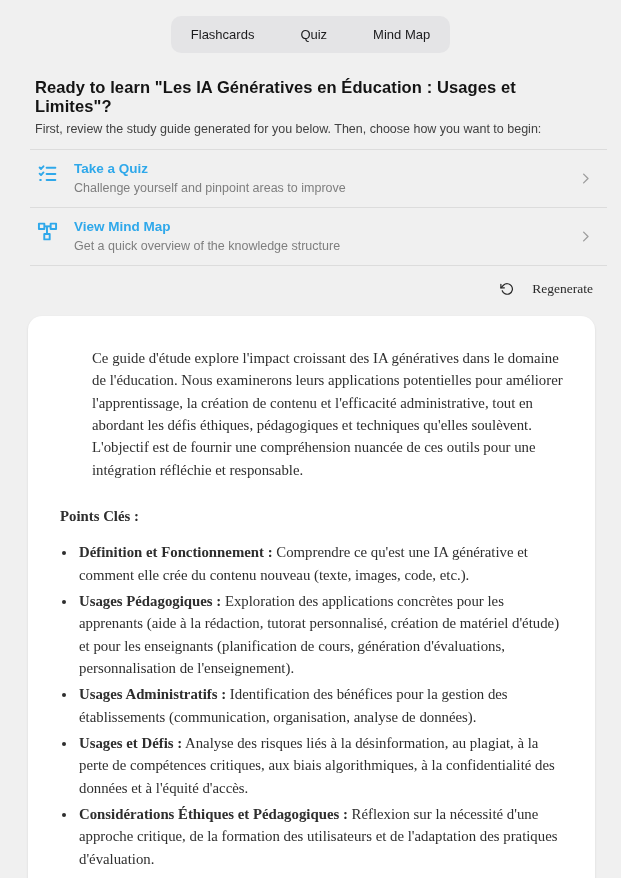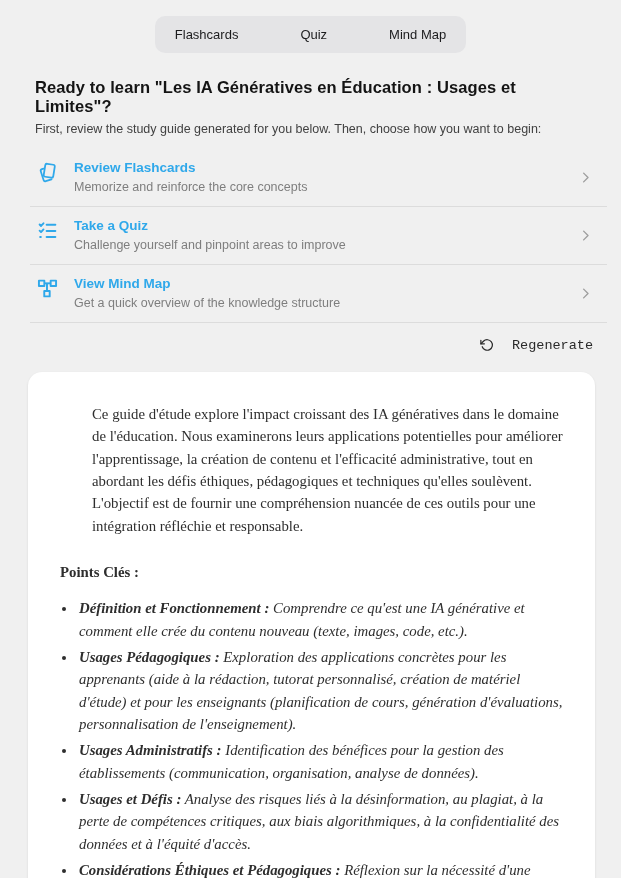--- a/index.html
+++ b/index.html
@@ -13,21 +13,21 @@
 
   
   .tabbar {
     margin: 16px auto 0;
     width: max-content;
     background: #e4e4e6;
     border-radius: 10px;
     height: 37px;
     display: flex;
     align-items: center;
-    gap: 58px;
+    gap: 42px;
     padding: 0 18px;
   }
   .tab {
     border: none; background: transparent; cursor: pointer;
     font-family: "Liberation Sans", sans-serif;
     font-size: 13px; font-weight: 500; color: #1c1c1e;
     padding: 6px 2px;
   }
 
   
@@ -50,77 +50,60 @@
   .opt-icon { width: 22px; height: 22px; margin: 1px 16px 0 6px; flex: none; display: flex; align-items: center; justify-content: center; }
   .opt-text { flex: 1; }
   .opt-title { font-size: 13.5px; font-weight: 700; color: #2fa8ea; }
   .opt-desc { font-size: 12.5px; color: #7e7e7e; margin-top: 5px; }
   .chevron { flex: none; align-self: center; margin-right: 14px; display: flex; }
   .divider { height: 1px; background: #dcdcdc; }
 
   
   .regen-row { display: flex; justify-content: flex-end; margin: 11px 26px 0 0; }
   .regen {
-    display: flex; align-items: flex-start; gap: 18px;
+    display: flex; align-items: center; gap: 18px;
     border: none; background: transparent; cursor: pointer;
-    font-family: Liberation Mono, monospace;
+    font-family: Liberation Serif, serif;
     font-size: 13.5px; font-weight: 500; color: #2a2a2a;
     padding: 4px 2px;
   }
 
   
   .card {
     margin: 15px 26px 0 28px;
     background: #ffffff;
     border-radius: 14px;
     box-shadow: 0 1px 3px rgba(0,0,0,0.07), 0 1px 2px rgba(0,0,0,0.04);
     padding: 31px 28px 40px 32px;
     min-height: 600px;
     font-family: "Liberation Serif", serif;
     font-size: 14.8px; line-height: 1.51; color: #2e2e2e;
   }
   .guide-intro { max-width: 508px; margin-left: 32px; }
   .points-heading { font-weight: 700; margin-top: 24px; }
   .card ul { margin-top: 14px; padding-left: 17px; max-width: 506px; list-style-type: disc; }
-  .card li { margin-bottom: 4px; padding-left: 2px; font-style: italic; }
+  .card li { margin-bottom: 4px; padding-left: 2px; }
   .bullet-term { font-weight: 700; }
 </style>
 </head>
 <body>
 
 <div class="page">
 
   <div class="tabbar">
     <button class="tab">Flashcards</button>
     <button class="tab">Quiz</button>
     <button class="tab">Mind Map</button>
   </div>
 
   <h1 class="title">Ready to learn "Les IA Génératives en Éducation : Usages et Limites"?</h1>
   <p class="subtitle">First, review the study guide generated for you below. Then, choose how you want to begin:</p>
 
   <div class="options">
 
-    <div class="option">
-      <span class="opt-icon">
-        <svg width="21" height="21" viewBox="0 0 24 24" fill="none" stroke="#2fa8ea" stroke-width="2" stroke-linejoin="round" stroke-linecap="round">
-          <rect x="8.5" y="2.5" width="11" height="15" rx="2" transform="rotate(9 14 10)"></rect>
-          <path d="M7.5 7.5 L5.6 8.1 a2 2 0 0 0 -1.3 2.5 l3.2 10 a2 2 0 0 0 2.5 1.3 l6.6 -2.1"></path>
-        </svg>
-      </span>
-      <div class="opt-text">
-        <div class="opt-title">Review Flashcards</div>
-        <div class="opt-desc">Memorize and reinforce the core concepts</div>
-      </div>
-      <span class="chevron">
-        <svg width="15" height="15" viewBox="0 0 24 24" fill="none" stroke="#9e9e9e" stroke-width="2.2" stroke-linecap="round" stroke-linejoin="round">
-          <polyline points="9 5 16 12 9 19"></polyline>
-        </svg>
-      </span>
-    </div>
     <div class="divider"></div>
 
     <div class="option">
       <span class="opt-icon">
         <svg width="21" height="21" viewBox="0 0 24 24" fill="none" stroke="#2fa8ea" stroke-width="2.2" stroke-linecap="round" stroke-linejoin="round">
           <path d="M3 5.2 L4.6 6.8 L7.4 3.8"></path>
           <line x1="11" y1="5.5" x2="21" y2="5.5"></line>
           <path d="M3 12.2 L4.6 13.8 L7.4 10.8"></path>
           <line x1="11" y1="12.5" x2="21" y2="12.5"></line>
           <line x1="3.6" y1="19.5" x2="4.4" y2="19.5"></line>

